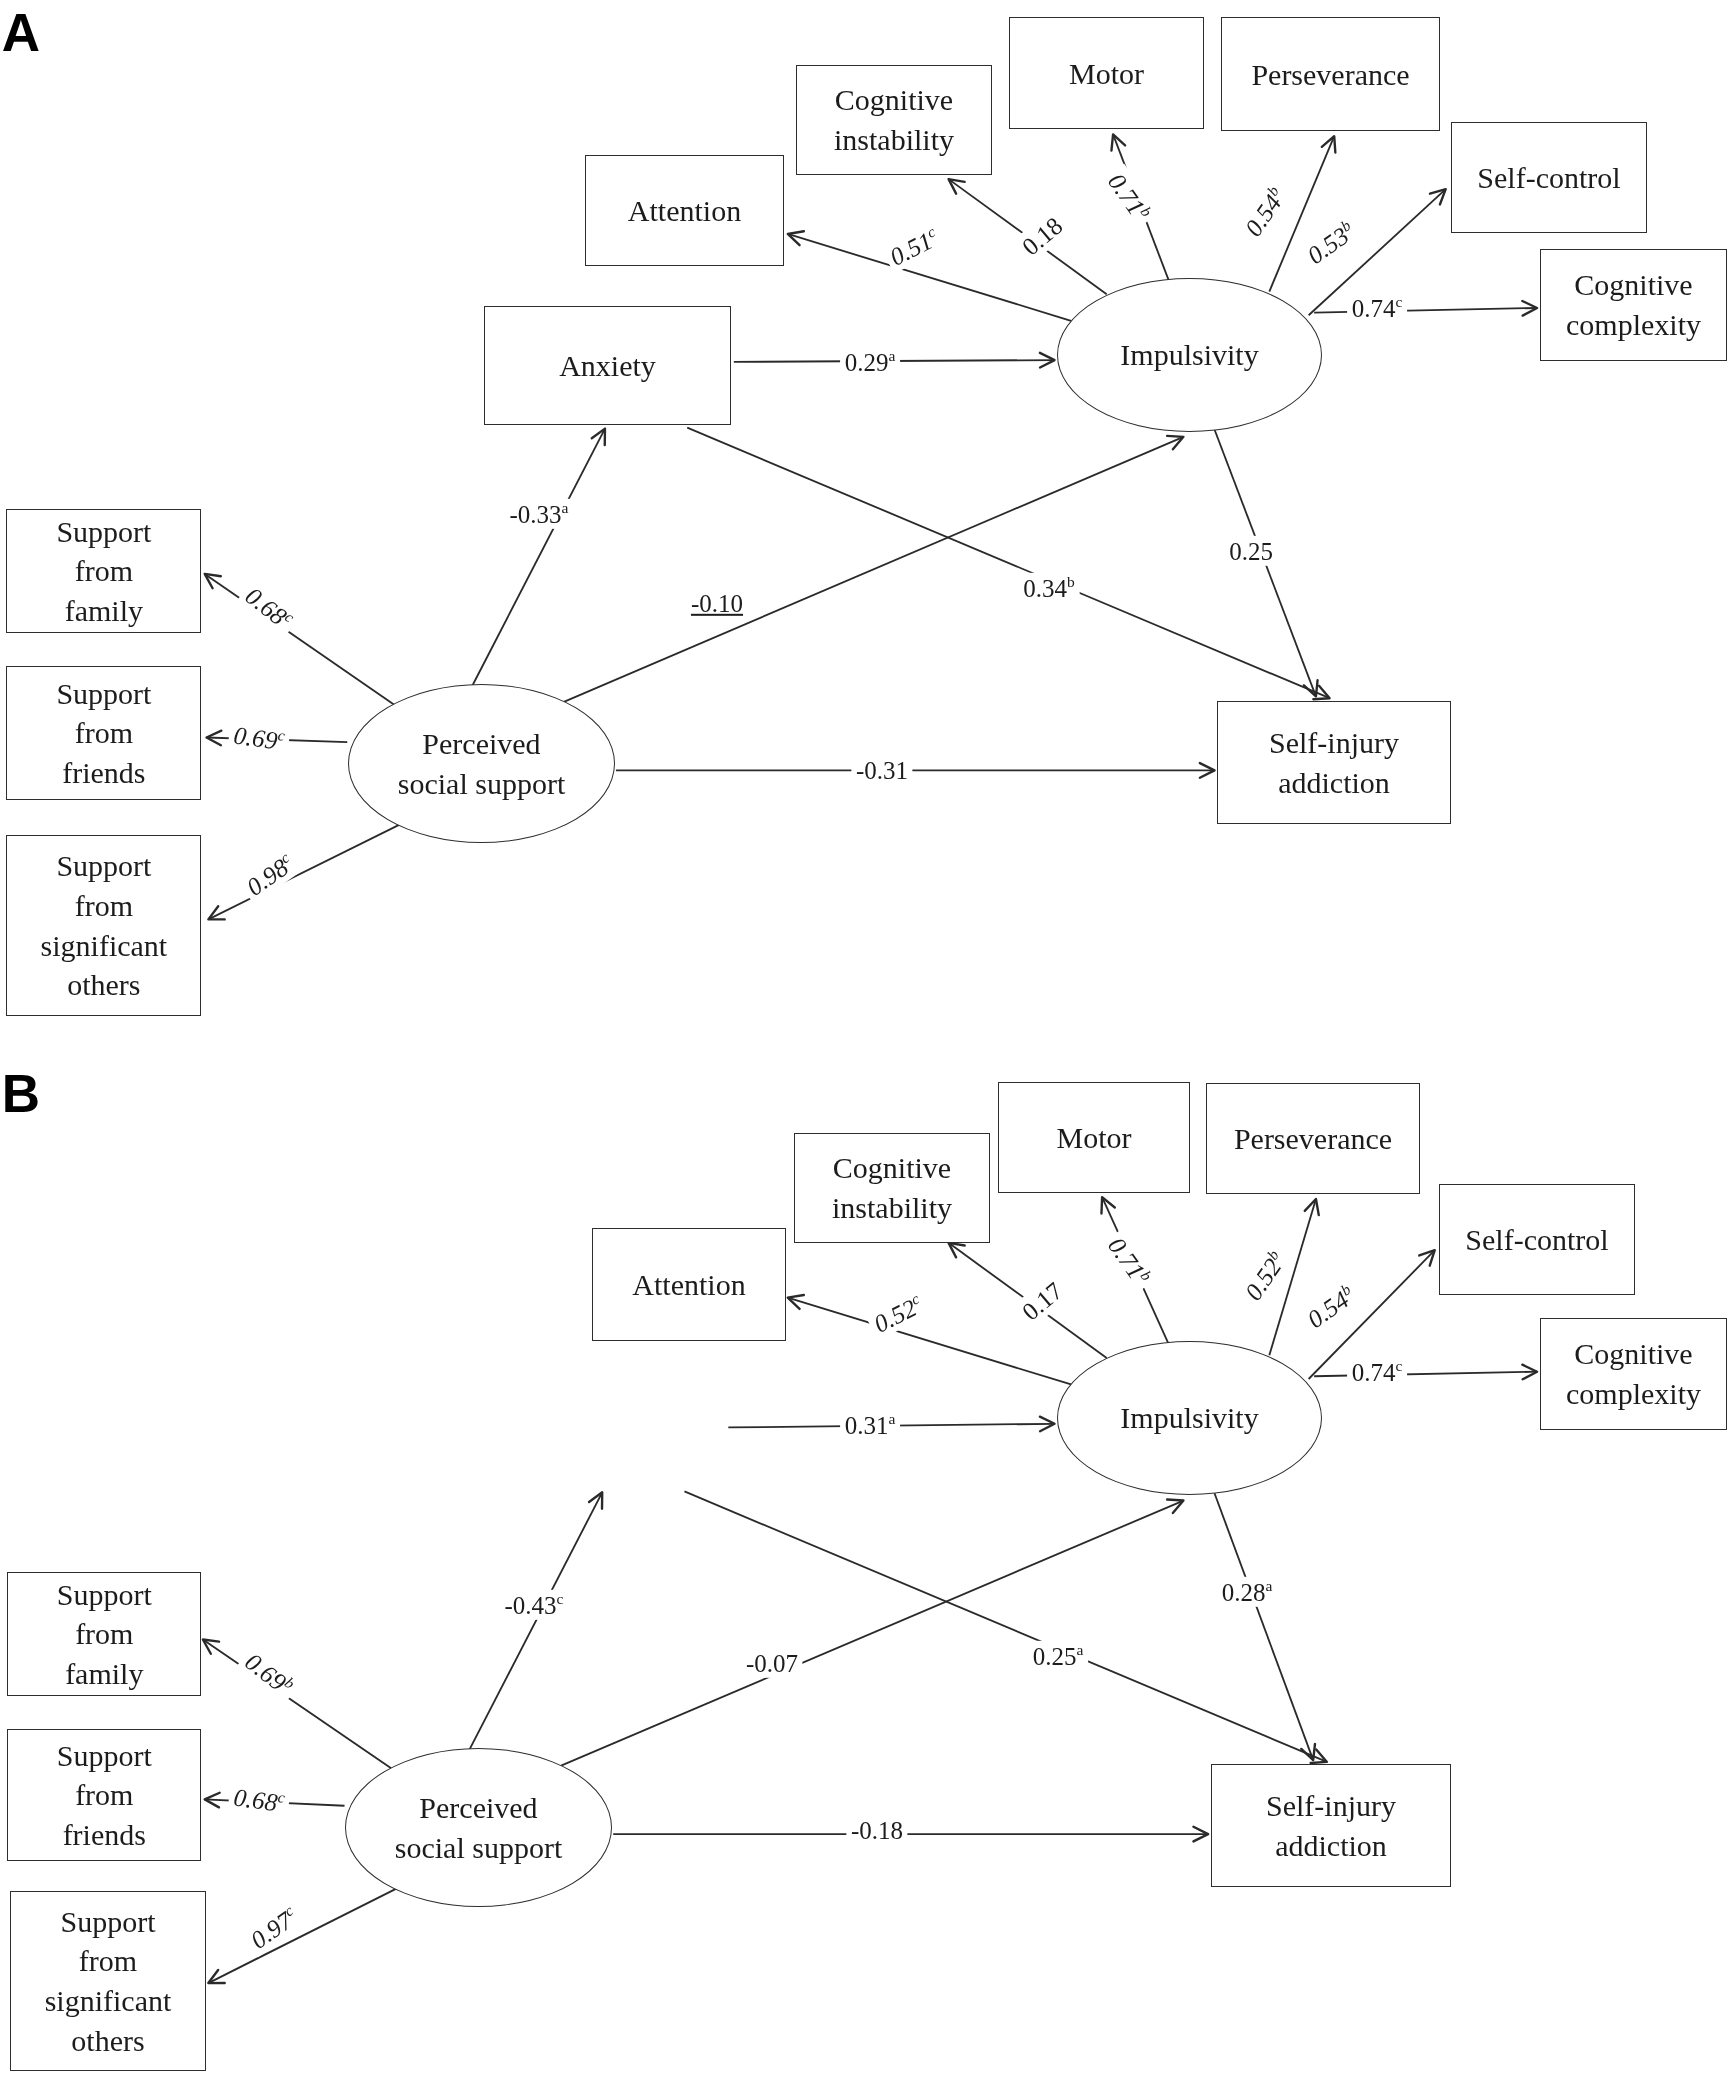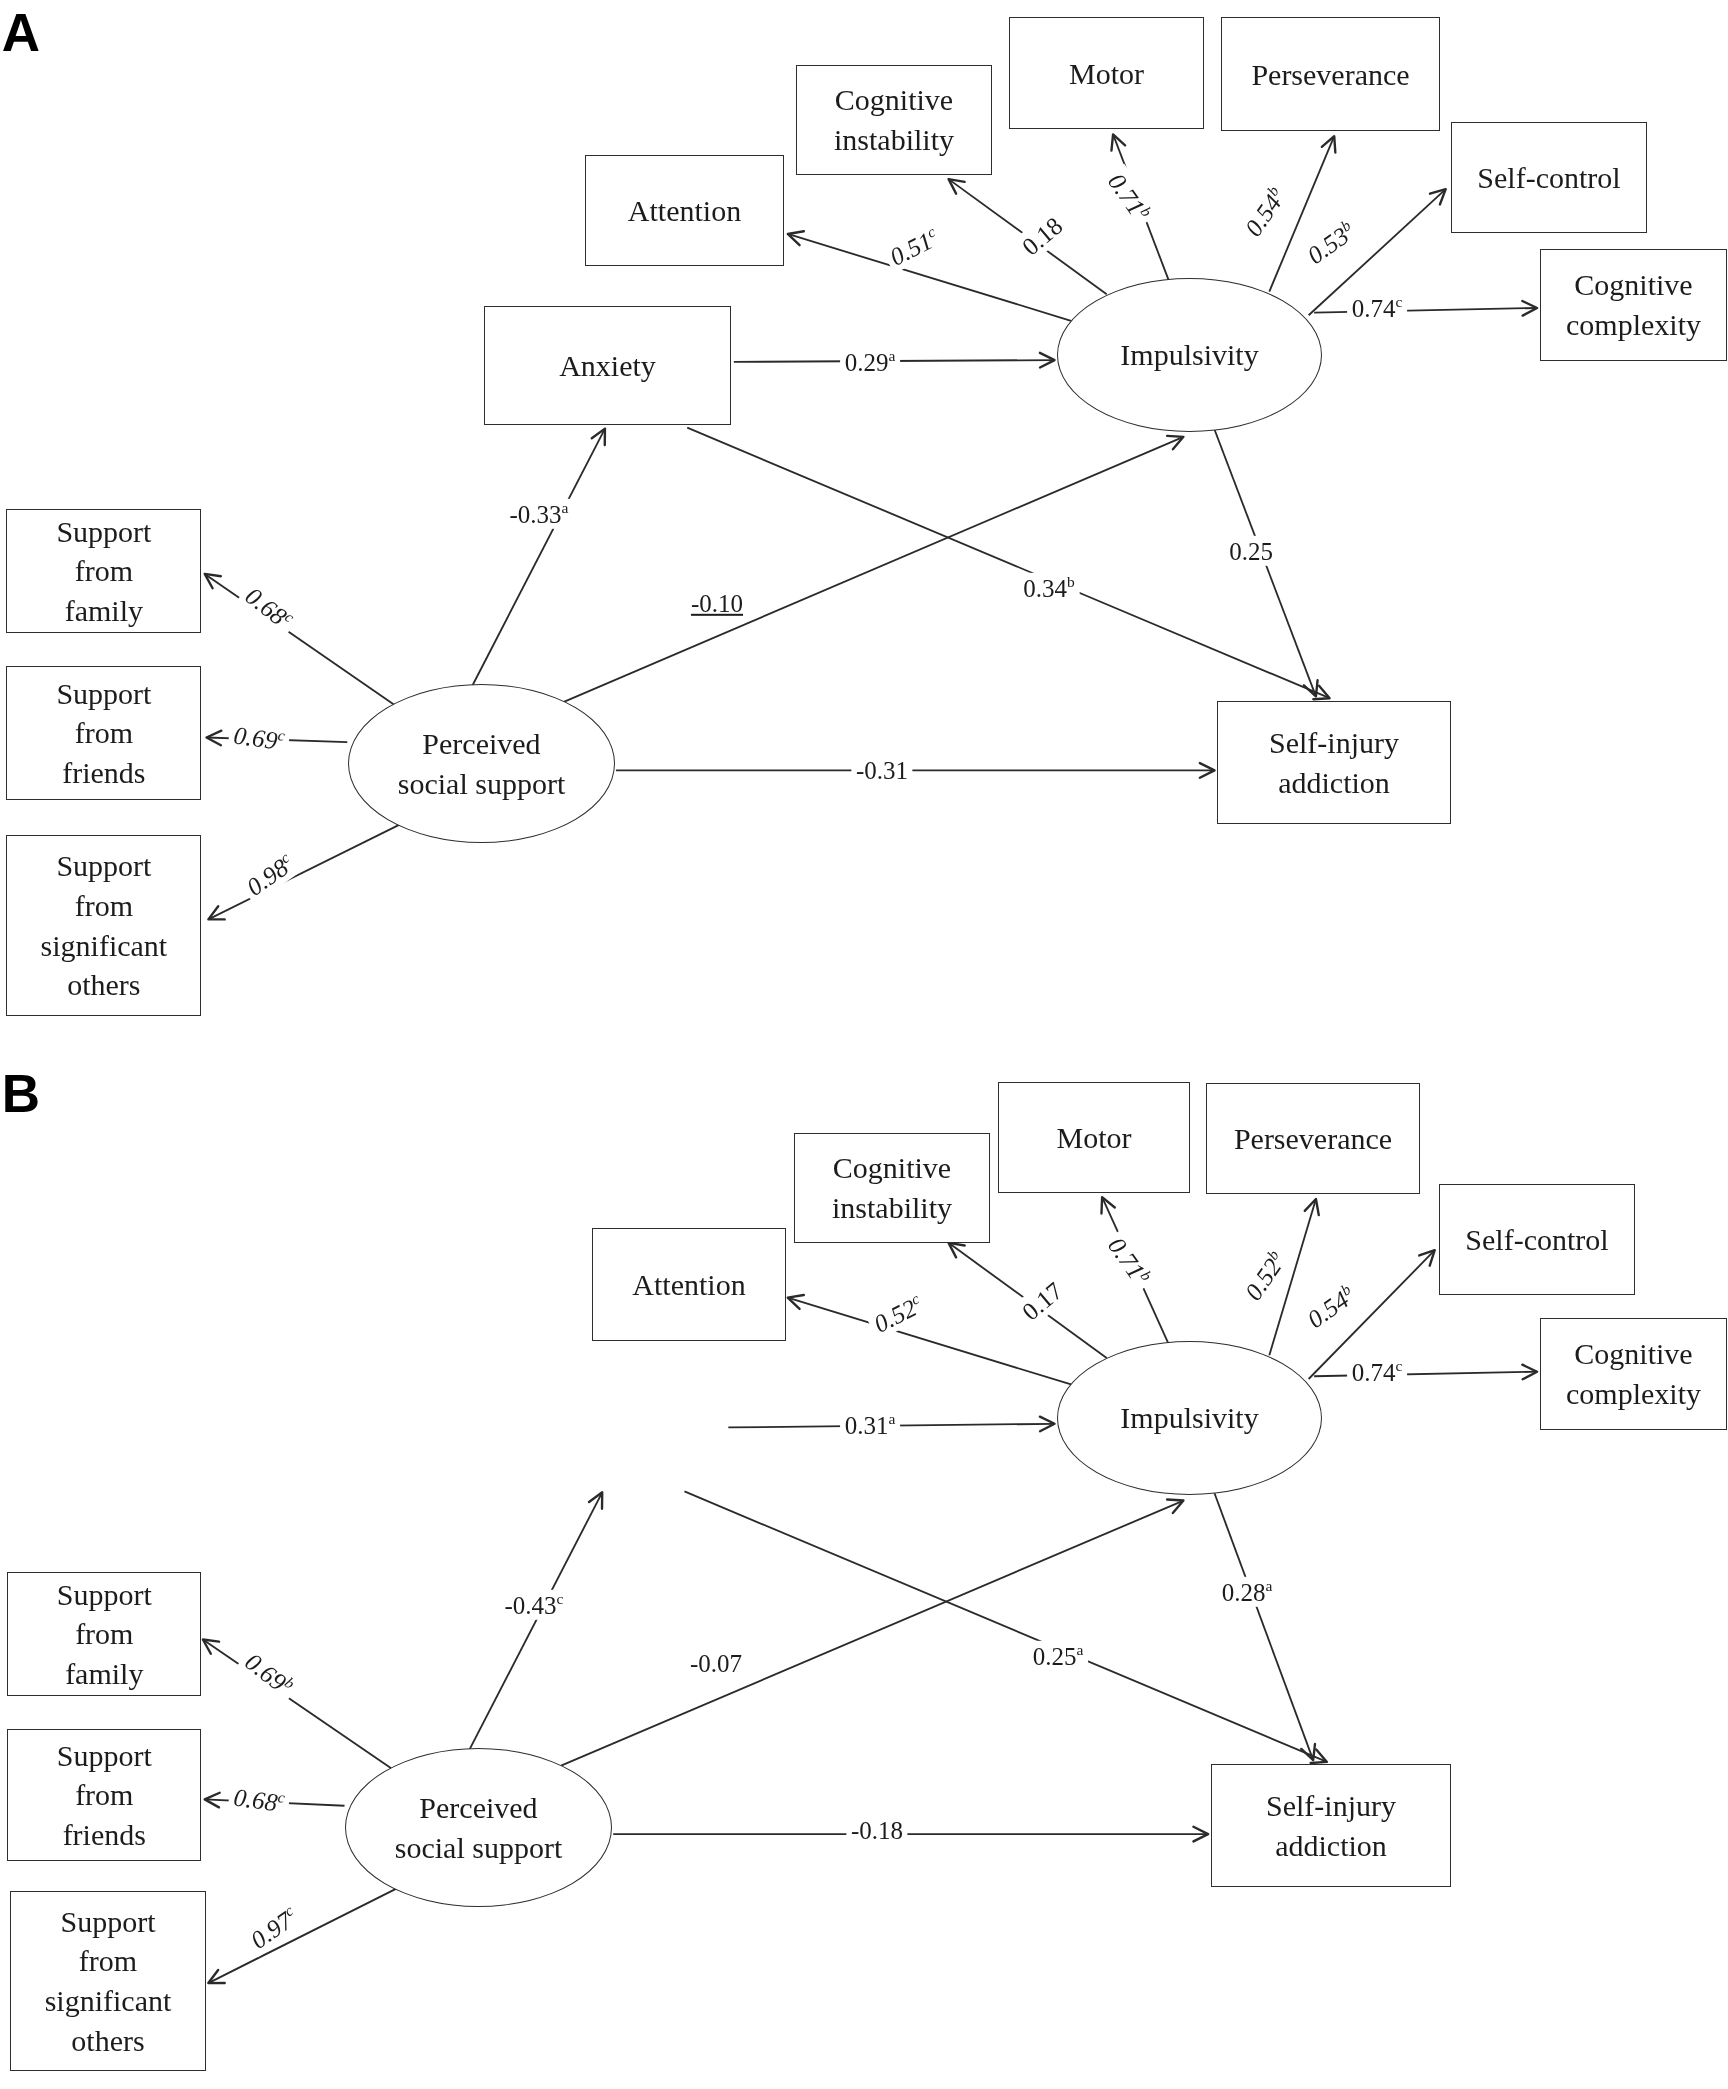--- a/index.html
+++ b/index.html
@@ -202,21 +202,21 @@
 addiction</div>
     </div>
     <div class="edge-label italic" style="left: 898px; top: 1314px; transform: translate(-50%, -50%) rotate(-27deg);">0.52<sup>c</sup></div>
     <div class="edge-label" style="left: 1042px; top: 1301px; transform: translate(-50%, -50%) rotate(-40deg);">0.17</div>
     <div class="edge-label italic" style="left: 1129px; top: 1261px; transform: translate(-50%, -50%) rotate(55deg);">0.71<sup>b</sup></div>
     <div class="edge-label italic" style="left: 1265px; top: 1276px; transform: translate(-50%, -50%) rotate(-55deg);">0.52<sup>b</sup></div>
     <div class="edge-label italic" style="left: 1331px; top: 1307px; transform: translate(-50%, -50%) rotate(-35deg);">0.54<sup>b</sup></div>
     <div class="edge-label" style="left: 1377px; top: 1372px; transform: translate(-50%, -50%) rotate(0deg);">0.74<sup>c</sup></div>
     <div class="edge-label" style="left: 870px; top: 1425px; transform: translate(-50%, -50%) rotate(0deg);">0.31<sup>a</sup></div>
     <div class="edge-label" style="left: 534px; top: 1586px; transform: translate(-50%, -50%) rotate(0deg); margin-top: 19px;">-0.43<sup>c</sup></div>
-    <div class="edge-label" style="left: 716px; top: 1663px; transform: translate(-50%, -50%) rotate(0deg);">-0.07</div>
+    <div class="edge-label" style="left: 772px; top: 1663px; transform: translate(-50%, -50%) rotate(0deg);">-0.07</div>
     <div class="edge-label" style="left: 1058px; top: 1656px; transform: translate(-50%, -50%) rotate(0deg);">0.25<sup>a</sup></div>
     <div class="edge-label" style="left: 1247px; top: 1592px; transform: translate(-50%, -50%) rotate(0deg);">0.28<sup>a</sup></div>
     <div class="edge-label" style="left: 877px; top: 1830px; transform: translate(-50%, -50%) rotate(0deg);">-0.18</div>
     <div class="edge-label italic" style="left: 269px; top: 1674px; transform: translate(-50%, -50%) rotate(38deg);">0.69<sup>b</sup></div>
     <div class="edge-label italic" style="left: 259px; top: 1800px; transform: translate(-50%, -50%) rotate(8deg);">0.68<sup>c</sup></div>
     <div class="edge-label italic" style="left: 274px; top: 1928px; transform: translate(-50%, -50%) rotate(-35deg);">0.97<sup>c</sup></div>
   </div>
 
 
 </body></html>

